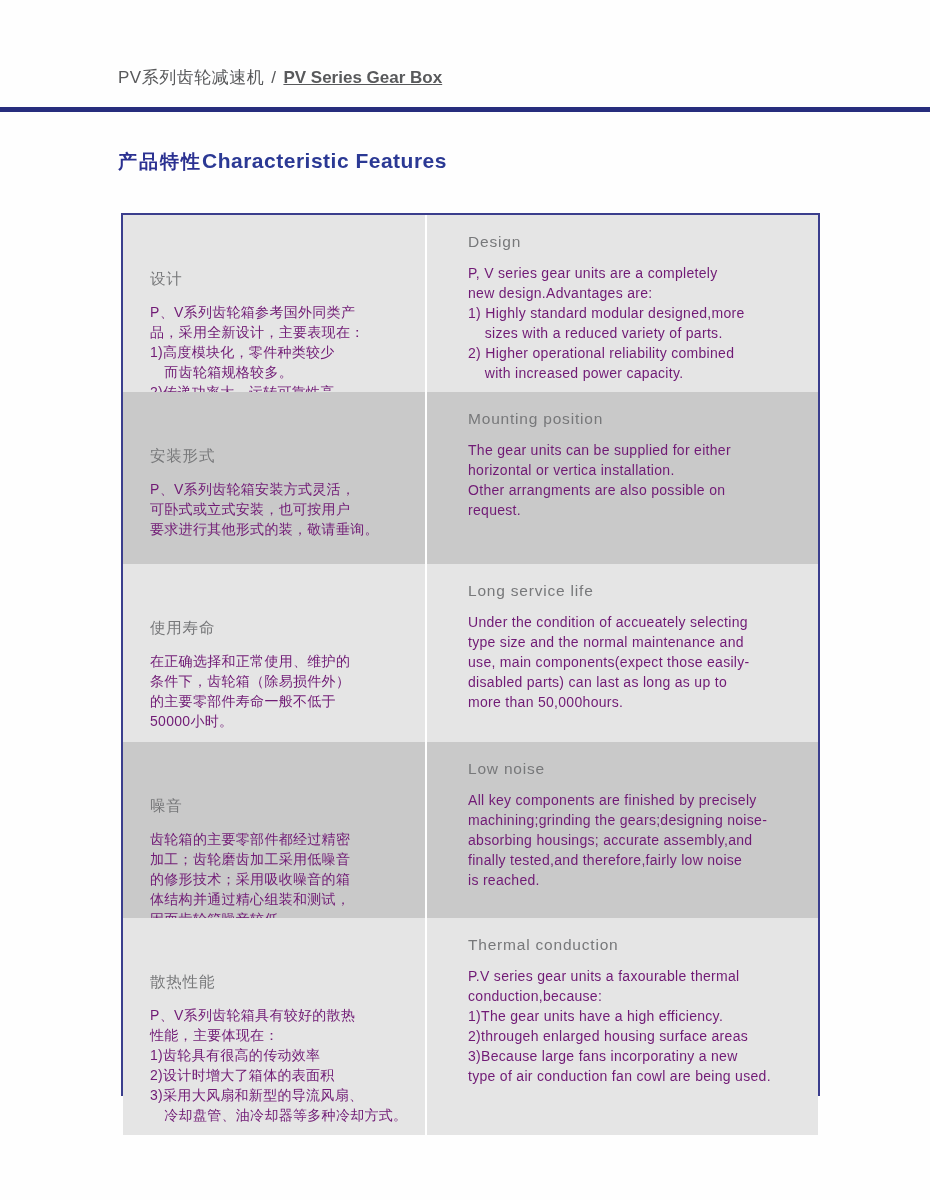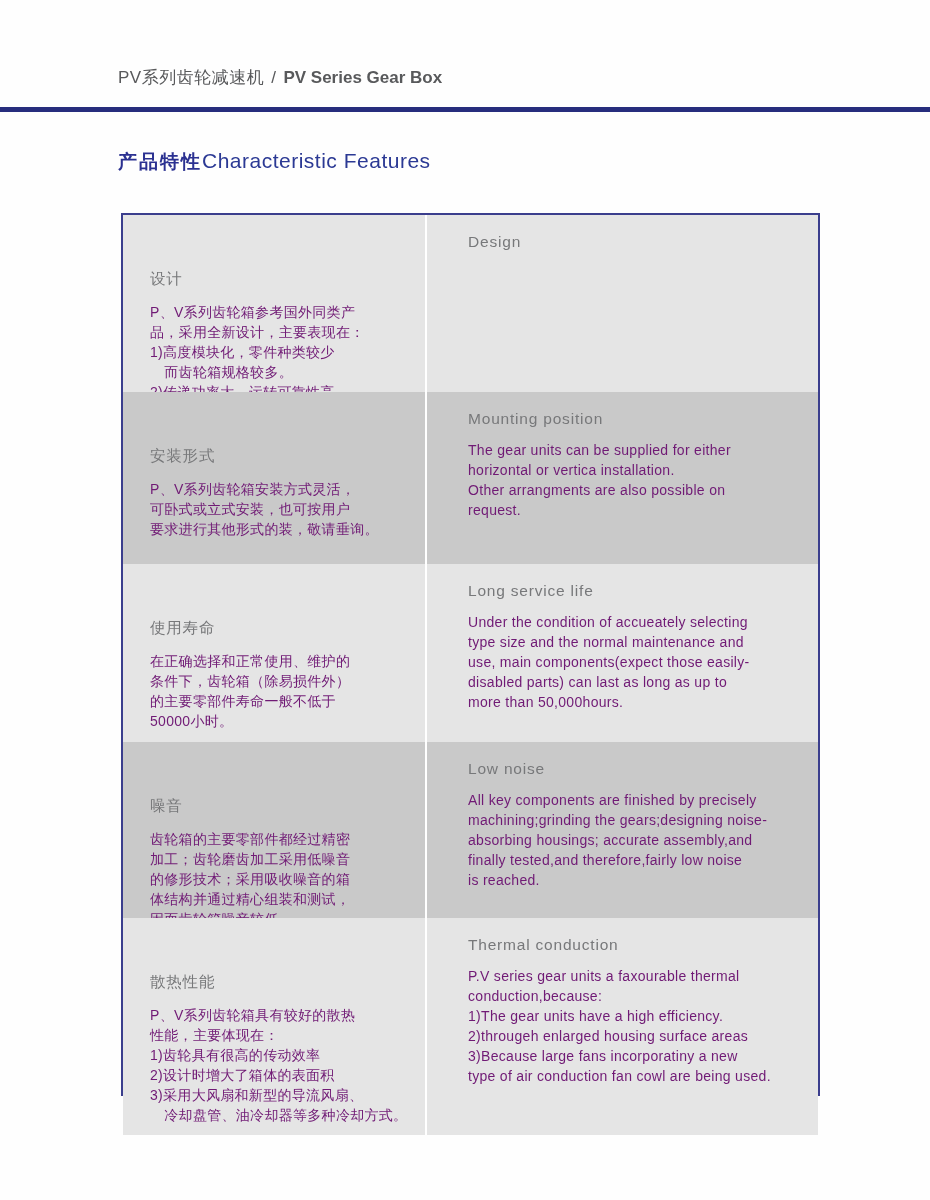--- a/index.html
+++ b/index.html
@@ -17,21 +17,21 @@
     position: absolute;
     left: 118px;
     top: 66px;
     font-size: 17px;
     color: #58595b;
     letter-spacing: 0.5px;
     white-space: nowrap;
   }
   .h-zh { font-weight: normal; }
   .h-sep { margin: 0 7px; color: #58595b; }
-  .h-en { font-weight: bold; letter-spacing: 0px; }
+  .h-en { font-weight: bold; letter-spacing: 0px; text-decoration: underline; }
   .rule {
     position: absolute;
     left: 0;
     top: 107px;
     width: 930px;
     height: 5px;
     background: #272d7d;
   }
   
   .section-titles {
@@ -43,21 +43,21 @@
     align-items: baseline;
   }
   .s-zh {
     font-size: 19px;
     font-weight: bold;
     color: #2b3191;
     letter-spacing: 2px;
   }
   .s-en {
     font-size: 21px;
-    font-weight: normal;
+    font-weight: bold;
     color: #2b3994;
     letter-spacing: 0.5px;
   }
   
   .feature-table {
     position: absolute;
     left: 121px;
     top: 213px;
     width: 699px;
     height: 883px;
@@ -112,20 +112,26 @@
         <div class="cell-title">设计</div>
         <div class="cell-body">P、V系列齿轮箱参考国外同类产
 品，采用全新设计，主要表现在：
 1)高度模块化，零件种类较少
 　而齿轮箱规格较多。
 2)传递功率大，运转可靠性高。</div>
       </div>
       <div class="divider"></div>
       <div class="cell en">
         <div class="cell-title">Design</div>
+        <div class="cell-body">P, V series gear units are a completely
+new design.Advantages are:
+1) Highly standard modular designed,more
+    sizes with a reduced variety of parts.
+2) Higher operational reliability combined
+    with increased power capacity.</div>
       </div>
     </div>
 
     <div class="row dark">
       <div class="cell zh">
         <div class="cell-title">安装形式</div>
         <div class="cell-body">P、V系列齿轮箱安装方式灵活，
 可卧式或立式安装，也可按用户
 要求进行其他形式的装，敬请垂询。</div>
       </div>

